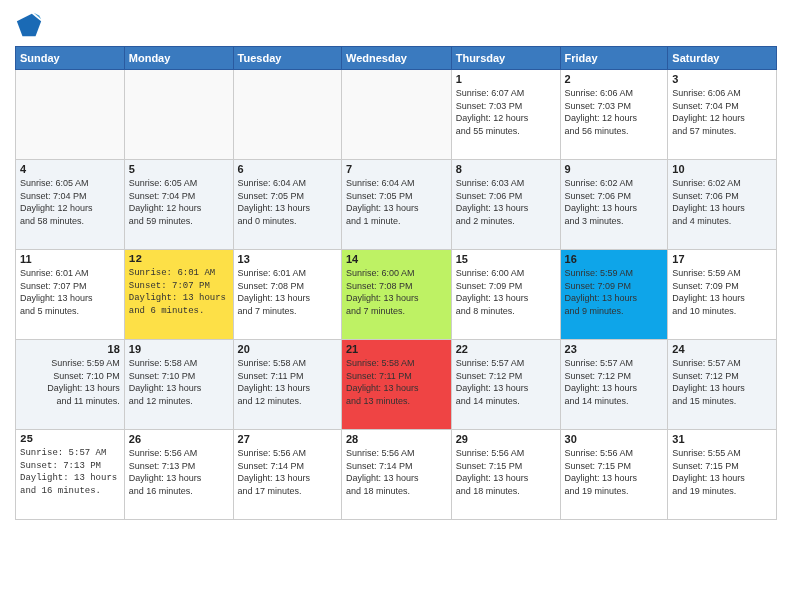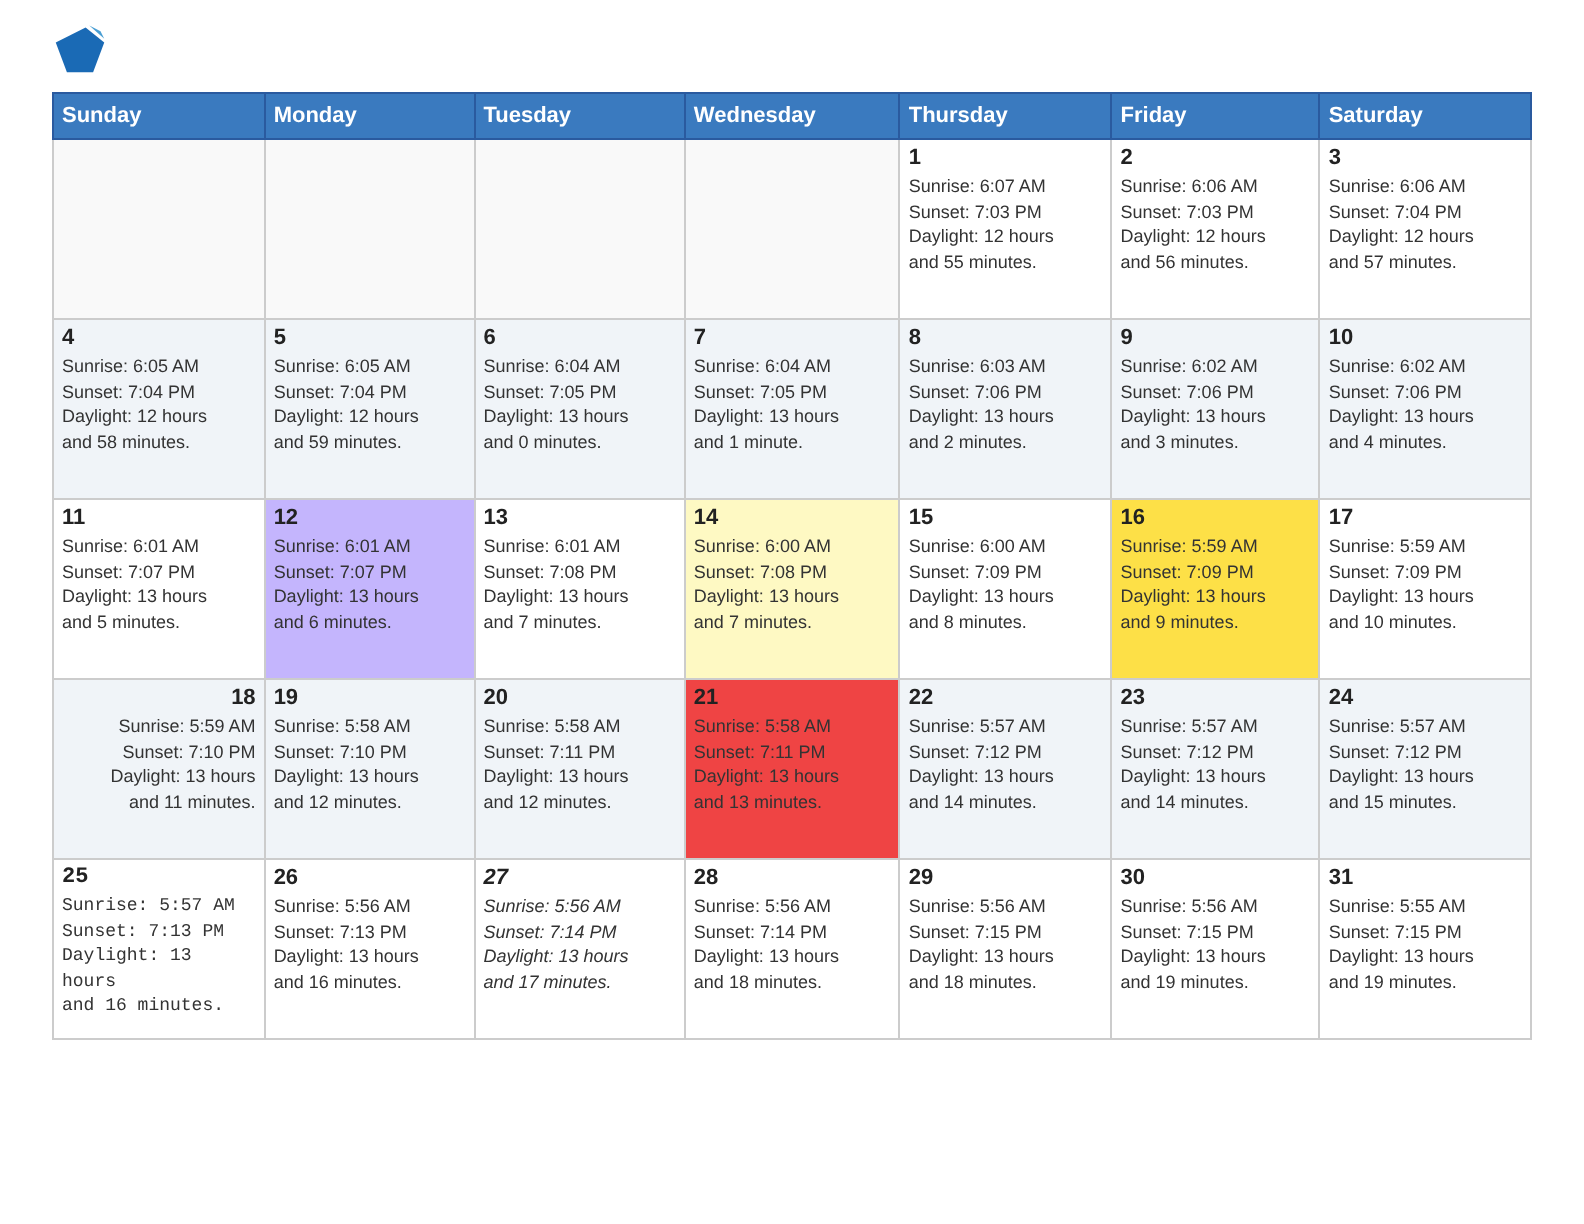--- a/index.html
+++ b/index.html
@@ -6,21 +6,21 @@
     body {
       font-family: Arial, sans-serif;
       background: #fff;
       width: 792px;
       height: 612px;
       overflow: hidden;
     }
     .page {
       width: 792px;
       height: 612px;
-      padding: 10px 26px;
+      padding: 10px 15px;
     }
     .header {
       display: flex;
       justify-content: space-between;
       align-items: flex-start;
       margin-bottom: 8px;
     }
     .logo {
       display: flex;
       align-items: center;
@@ -208,49 +208,49 @@
           </td>
         </tr>
         <tr>
           <td style="background: rgb(255, 255, 255); margin-left: 16px;">
             <span class="day-number">11</span>
             <div class="day-info" style="white-space: pre-line;">Sunrise: 6:01 AM
 Sunset: 7:07 PM
 Daylight: 13 hours
 and 5 minutes.</div>
           </td>
-          <td style="background: #c4b5fd;">
+          <td style="background: #fde047; font-family: Liberation Mono, monospace;">
             <span class="day-number">12</span>
             <div class="day-info" style="white-space: pre-line;">Sunrise: 6:01 AM
 Sunset: 7:07 PM
 Daylight: 13 hours
 and 6 minutes.</div>
           </td>
           <td style="background: rgb(255, 255, 255);">
             <span class="day-number">13</span>
             <div class="day-info" style="white-space: pre-line;">Sunrise: 6:01 AM
 Sunset: 7:08 PM
 Daylight: 13 hours
 and 7 minutes.</div>
           </td>
-          <td style="background: #fef9c3;">
+          <td style="background: #bef264;">
             <span class="day-number">14</span>
             <div class="day-info" style="white-space: pre-line;">Sunrise: 6:00 AM
 Sunset: 7:08 PM
 Daylight: 13 hours
 and 7 minutes.</div>
           </td>
           <td style="background: rgb(255, 255, 255);">
             <span class="day-number">15</span>
             <div class="day-info" style="white-space: pre-line;">Sunrise: 6:00 AM
 Sunset: 7:09 PM
 Daylight: 13 hours
 and 8 minutes.</div>
           </td>
-          <td style="background: #fde047;">
+          <td style="background: #0ea5e9;">
             <span class="day-number">16</span>
             <div class="day-info" style="white-space: pre-line;">Sunrise: 5:59 AM
 Sunset: 7:09 PM
 Daylight: 13 hours
 and 9 minutes.</div>
           </td>
           <td style="background: rgb(255, 255, 255);">
             <span class="day-number">17</span>
             <div class="day-info" style="white-space: pre-line;">Sunrise: 5:59 AM
 Sunset: 7:09 PM
@@ -317,21 +317,21 @@
 Daylight: 13 hours
 and 16 minutes.</div>
           </td>
           <td style="background: rgb(255, 255, 255);">
             <span class="day-number">26</span>
             <div class="day-info" style="white-space: pre-line;">Sunrise: 5:56 AM
 Sunset: 7:13 PM
 Daylight: 13 hours
 and 16 minutes.</div>
           </td>
-          <td style="background: rgb(255, 255, 255); font-style: italic;">
+          <td style="background: rgb(255, 255, 255);">
             <span class="day-number">27</span>
             <div class="day-info" style="white-space: pre-line;">Sunrise: 5:56 AM
 Sunset: 7:14 PM
 Daylight: 13 hours
 and 17 minutes.</div>
           </td>
           <td style="background: rgb(255, 255, 255);">
             <span class="day-number">28</span>
             <div class="day-info" style="white-space: pre-line;">Sunrise: 5:56 AM
 Sunset: 7:14 PM

